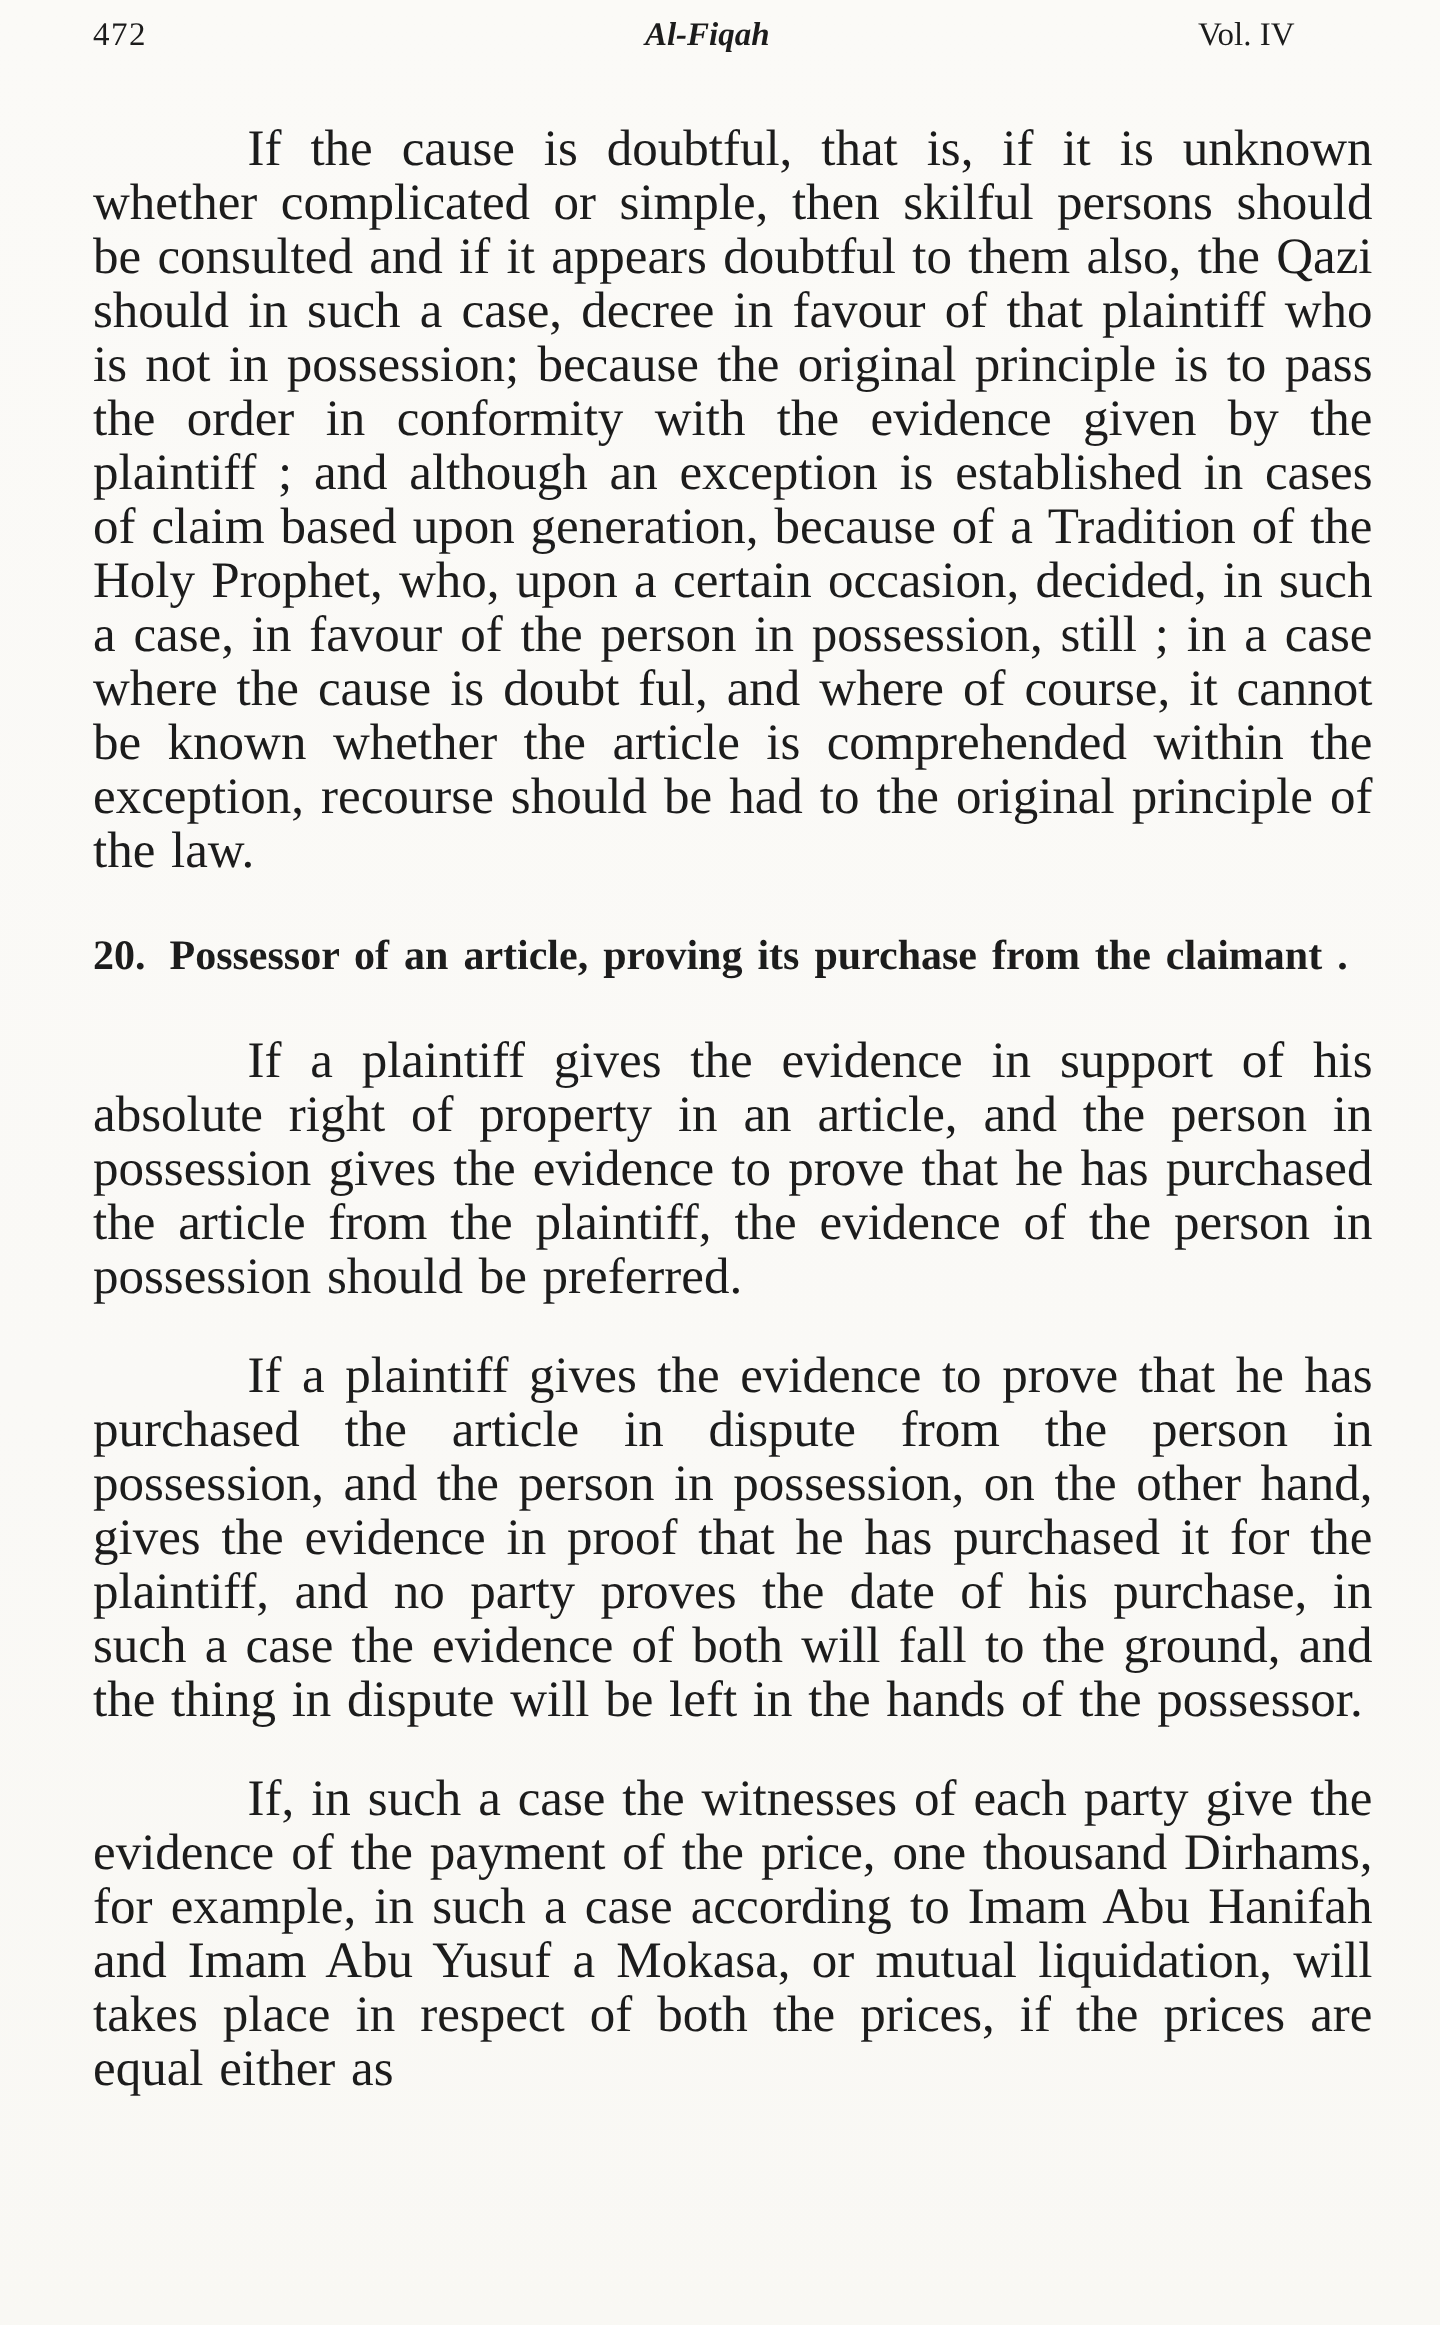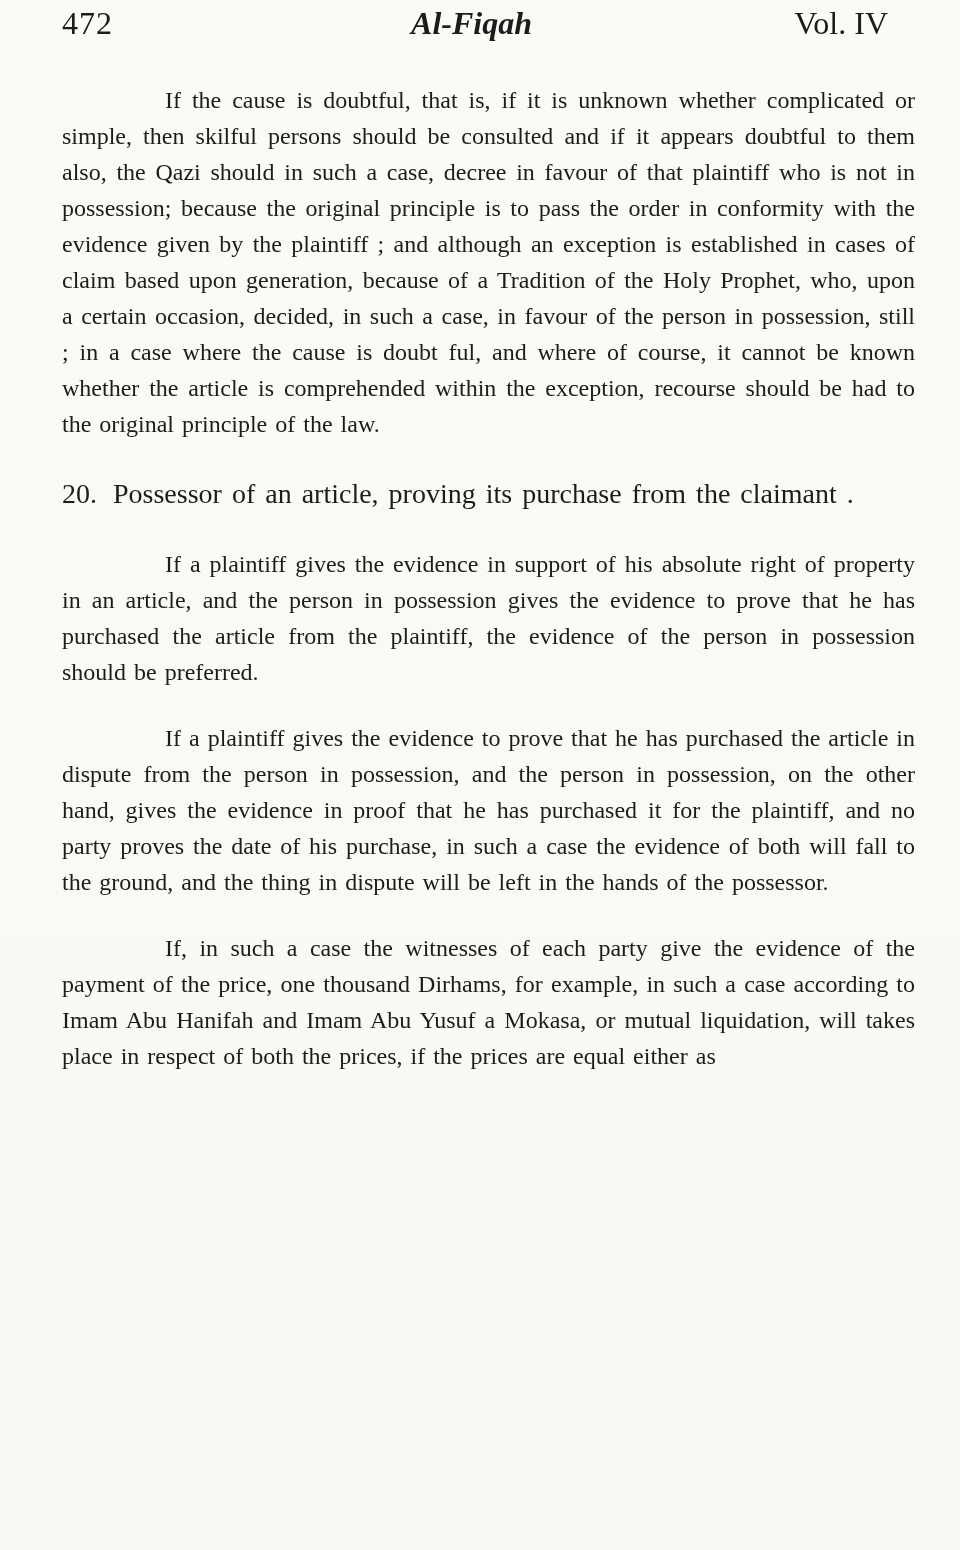--- a/index.html
+++ b/index.html
@@ -18,60 +18,60 @@
     position: relative;
     width: 960px;
     height: 1550px;
     padding: 6px 45px 0 62px;
     box-sizing: border-box;
     background: linear-gradient(180deg, #fbfaf7 0%, #faf9f6 60%, #f9f8f4 100%);
   }
   .header {
     position: relative;
     height: 34px;
-    font-size: 32px;
+    font-size: 22px;
     line-height: 34px;
     font-family: Liberation Serif, serif;
   }
   .pagenum {
     position: absolute;
     left: 0;
     top: 0;
     letter-spacing: 1px;
   }
   .title {
     position: absolute;
     left: 50%;
     top: 0;
     transform: translateX(calc(-50% - 45px));
     font-style: italic;
     font-weight: bold;
     margin-left: 28px;
   }
   .volume {
     position: absolute;
-    right: 27px;
+    right: 52px;
     top: 0;
   }
   .body-text {
     margin-top: 42px;
   }
   .body-text p {
     margin: 0 0 30px 0;
-    font-size: 24px;
+    font-size: 34px;
     line-height: 36px;
     text-align: justify;
     text-indent: 103px;
     word-spacing: 2px;
   }
   .body-text h2 {
     margin: 20px 0 30px 0;
     font-size: 28px;
     line-height: 44px;
-    font-weight: normal;
+    font-weight: bold;
     text-align: justify;
     word-spacing: 3px;
   }
   .hnum {
     margin-right: 16px;
   }
 </style>
 </head>
 <body>
 

